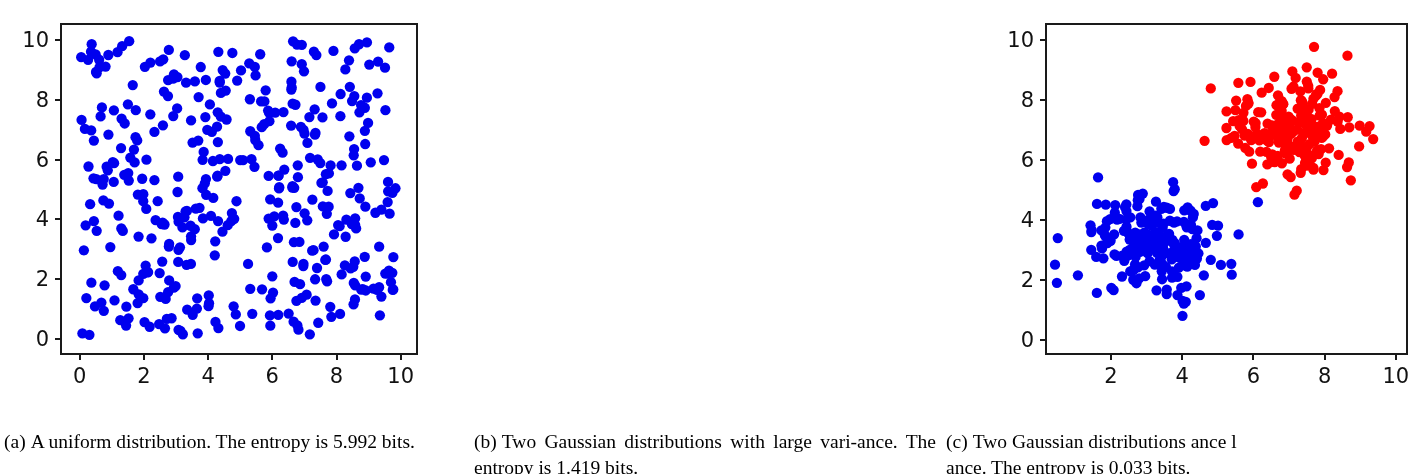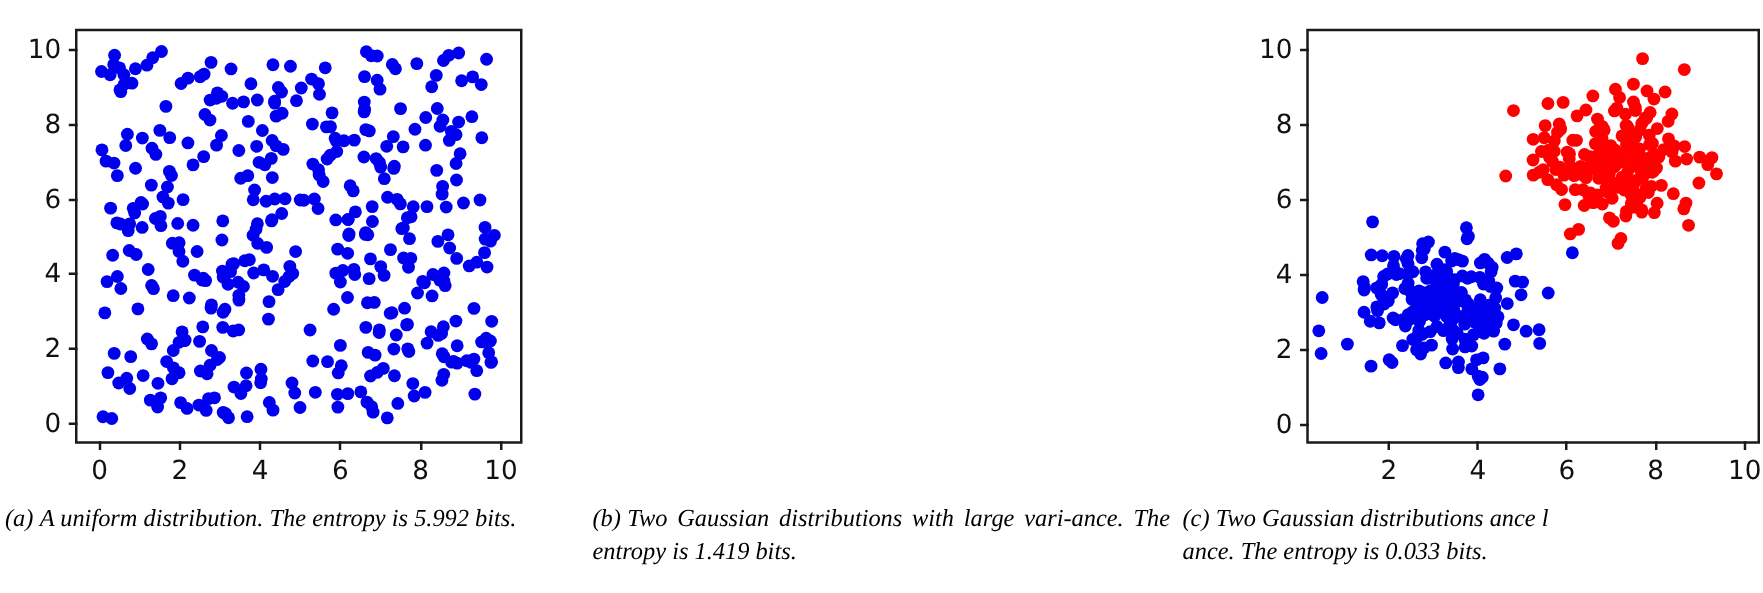--- a/index.html
+++ b/index.html
@@ -82,29 +82,28 @@
     top: 100%;
     margin-top: 13px;
     transform: translateX(-50%);
     text-align: center;
   }
 
   
   .caption {
     position: absolute;
     left: 4px;
-    top: 403px;
+    top: 429px;
     width: 462px;
     font-family: "Liberation Serif", "DejaVu Serif", serif;
     font-size: 19.5px;
     line-height: 1.32;
     color: #000000;
     text-align: justify;
     white-space: pre-wrap;
-    font-style: italic;
   }
   #subfigure-c .caption {
     width: 470px;
     left: 6px;
     white-space: nowrap;
     text-align: left;
   }
   .caption-label { margin-right: 5px; }
 </style>
 </head>

